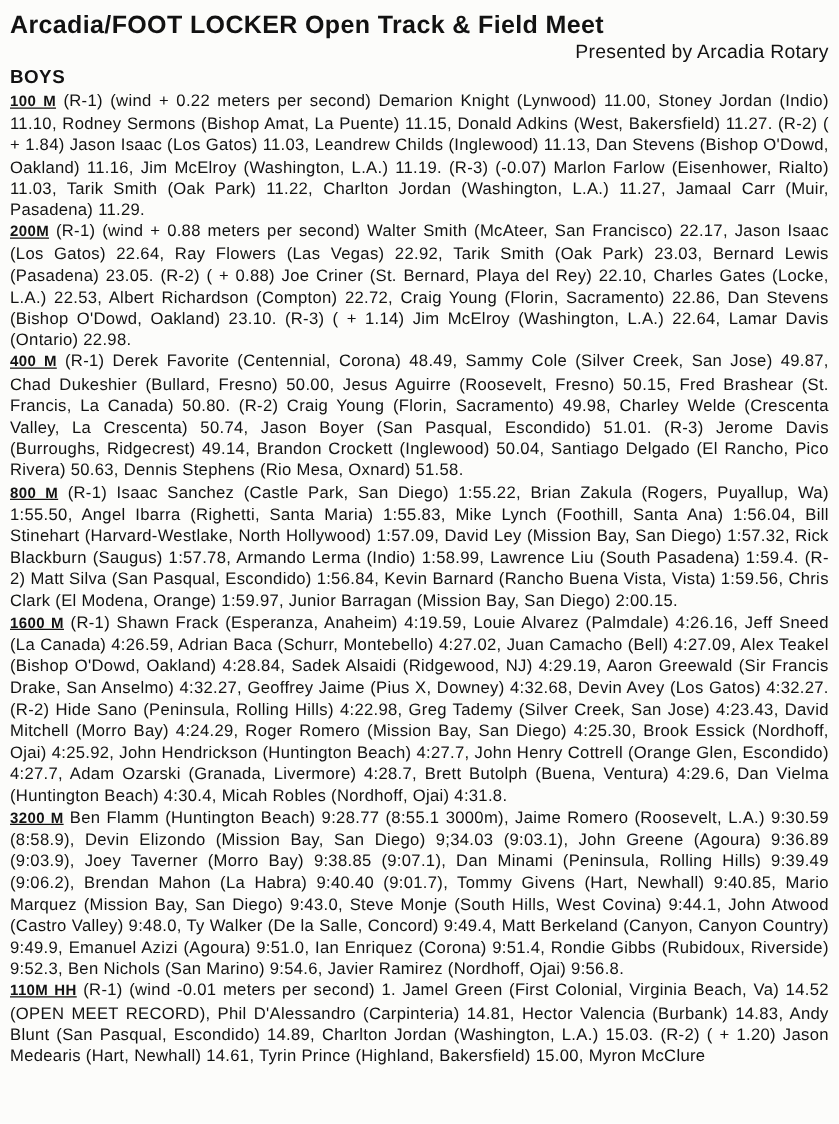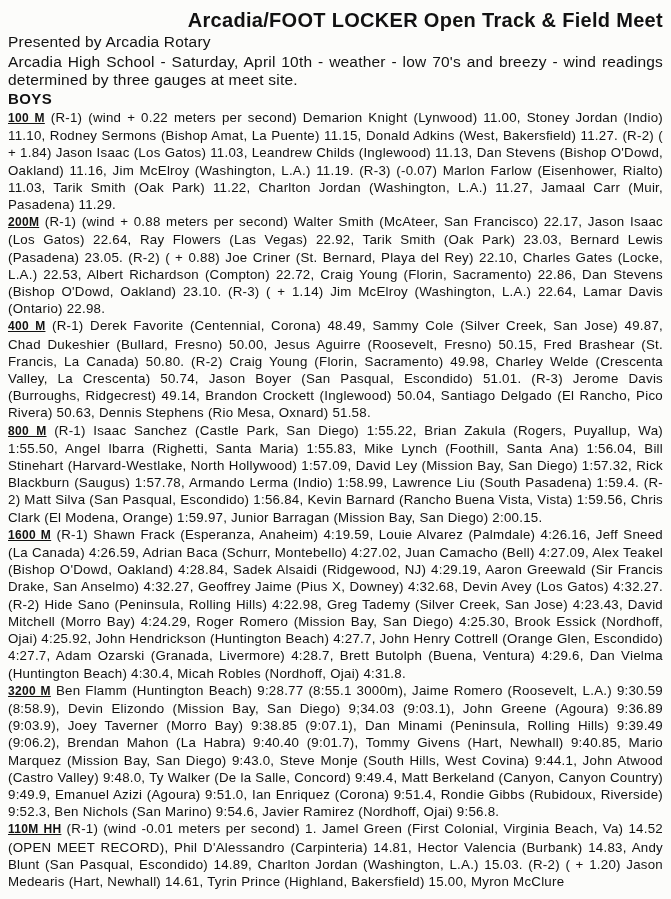--- a/index.html
+++ b/index.html
@@ -13,27 +13,27 @@
     box-sizing: border-box;
     background: #fcfcfa;
     color: #121212;
     font-family: "Liberation Sans", sans-serif;
     padding: 7px 8px 0 8px;
     overflow: hidden;
   }
   .title {
     font-size: 20px;
     font-weight: bold;
-    text-align: right;
+    text-align: left;
     margin: 2px 0 0 0;
     letter-spacing: 0.3px;
   }
   .subtitle {
     font-size: 15.5px;
-    text-align: left;
+    text-align: right;
     margin: 1px 0 2px 0;
     letter-spacing: 0.2px;
   }
   .info {
     font-size: 15.5px;
     line-height: 18px;
     text-align: justify;
     margin: 2px 0 0 0;
     letter-spacing: 0.2px;
   }
@@ -57,21 +57,20 @@
     letter-spacing: 0.3px;
     white-space: nowrap;
   }
 </style>
 </head>
 <body>
 
 <div class="page">
   <h1 class="title">Arcadia/FOOT LOCKER Open Track &amp; Field Meet</h1>
   <div class="subtitle">Presented by Arcadia Rotary</div>
-  <div class="info">Arcadia High School - Saturday, April 10th - weather - low 70's and breezy - wind readings determined by three gauges at meet site.</div>
   <div class="division">BOYS</div>
 
   <p class="event"><span class="event-name">100 M</span> <span>(R-1) (wind + 0.22 meters per second) Demarion Knight (Lynwood) 11.00, Stoney Jordan (Indio) 11.10, Rodney Sermons (Bishop Amat, La Puente) 11.15, Donald Adkins (West, Bakersfield) 11.27. (R-2) ( + 1.84) Jason Isaac (Los Gatos) 11.03, Leandrew Childs (Inglewood) 11.13, Dan Stevens (Bishop O'Dowd, Oakland) 11.16, Jim McElroy (Washington, L.A.) 11.19. (R-3) (-0.07) Marlon Farlow (Eisenhower, Rialto) 11.03, Tarik Smith (Oak Park) 11.22, Charlton Jordan (Washington, L.A.) 11.27, Jamaal Carr (Muir, Pasadena) 11.29.</span></p>
 
   <p class="event"><span class="event-name">200M</span> <span>(R-1) (wind + 0.88 meters per second) Walter Smith (McAteer, San Francisco) 22.17, Jason Isaac (Los Gatos) 22.64, Ray Flowers (Las Vegas) 22.92, Tarik Smith (Oak Park) 23.03, Bernard Lewis (Pasadena) 23.05. (R-2) ( + 0.88) Joe Criner (St. Bernard, Playa del Rey) 22.10, Charles Gates (Locke, L.A.) 22.53, Albert Richardson (Compton) 22.72, Craig Young (Florin, Sacramento) 22.86, Dan Stevens (Bishop O'Dowd, Oakland) 23.10. (R-3) ( + 1.14) Jim McElroy (Washington, L.A.) 22.64, Lamar Davis (Ontario) 22.98.</span></p>
 
   <p class="event"><span class="event-name">400 M</span> <span>(R-1) Derek Favorite (Centennial, Corona) 48.49, Sammy Cole (Silver Creek, San Jose) 49.87, Chad Dukeshier (Bullard, Fresno) 50.00, Jesus Aguirre (Roosevelt, Fresno) 50.15, Fred Brashear (St. Francis, La Canada) 50.80. (R-2) Craig Young (Florin, Sacramento) 49.98, Charley Welde (Crescenta Valley, La Crescenta) 50.74, Jason Boyer (San Pasqual, Escondido) 51.01. (R-3) Jerome Davis (Burroughs, Ridgecrest) 49.14, Brandon Crockett (Inglewood) 50.04, Santiago Delgado (El Rancho, Pico Rivera) 50.63, Dennis Stephens (Rio Mesa, Oxnard) 51.58.</span></p>
 
   <p class="event"><span class="event-name">800 M</span> <span>(R-1) Isaac Sanchez (Castle Park, San Diego) 1:55.22, Brian Zakula (Rogers, Puyallup, Wa) 1:55.50, Angel Ibarra (Righetti, Santa Maria) 1:55.83, Mike Lynch (Foothill, Santa Ana) 1:56.04, Bill Stinehart (Harvard-Westlake, North Hollywood) 1:57.09, David Ley (Mission Bay, San Diego) 1:57.32, Rick Blackburn (Saugus) 1:57.78, Armando Lerma (Indio) 1:58.99, Lawrence Liu (South Pasadena) 1:59.4. (R-2) Matt Silva (San Pasqual, Escondido) 1:56.84, Kevin Barnard (Rancho Buena Vista, Vista) 1:59.56, Chris Clark (El Modena, Orange) 1:59.97, Junior Barragan (Mission Bay, San Diego) 2:00.15.</span></p>
 

